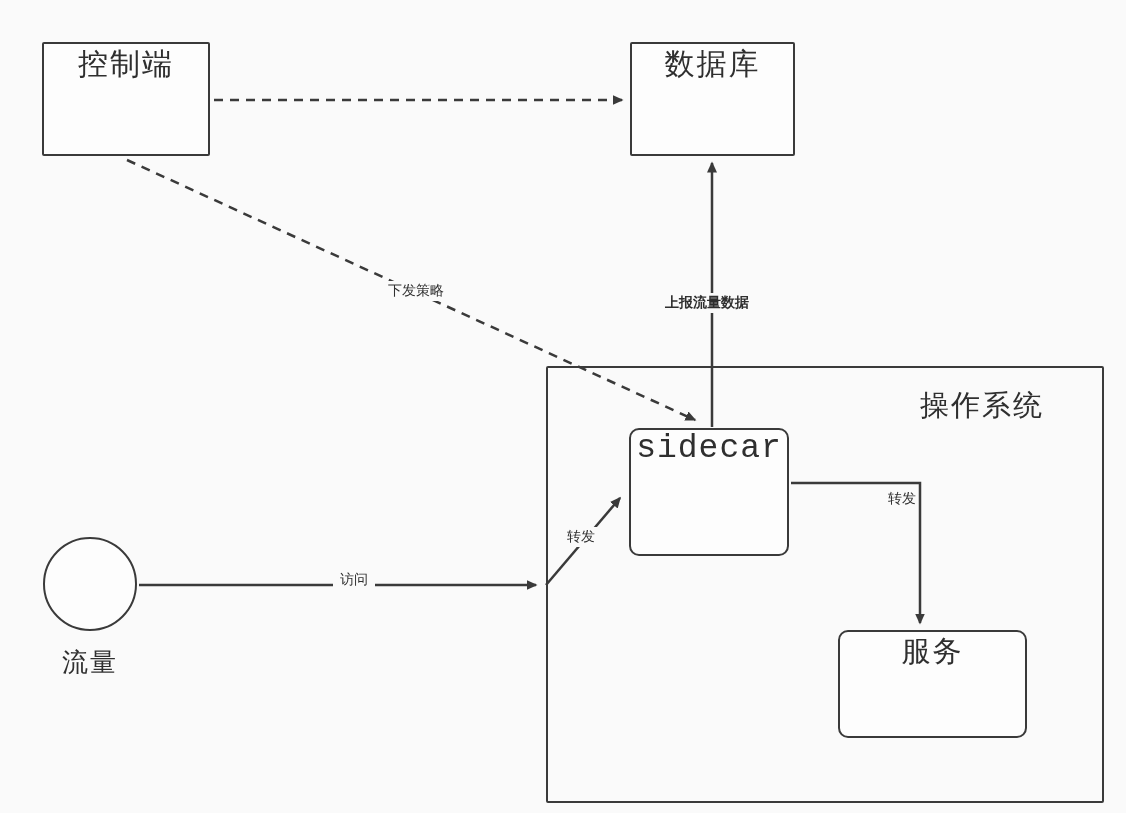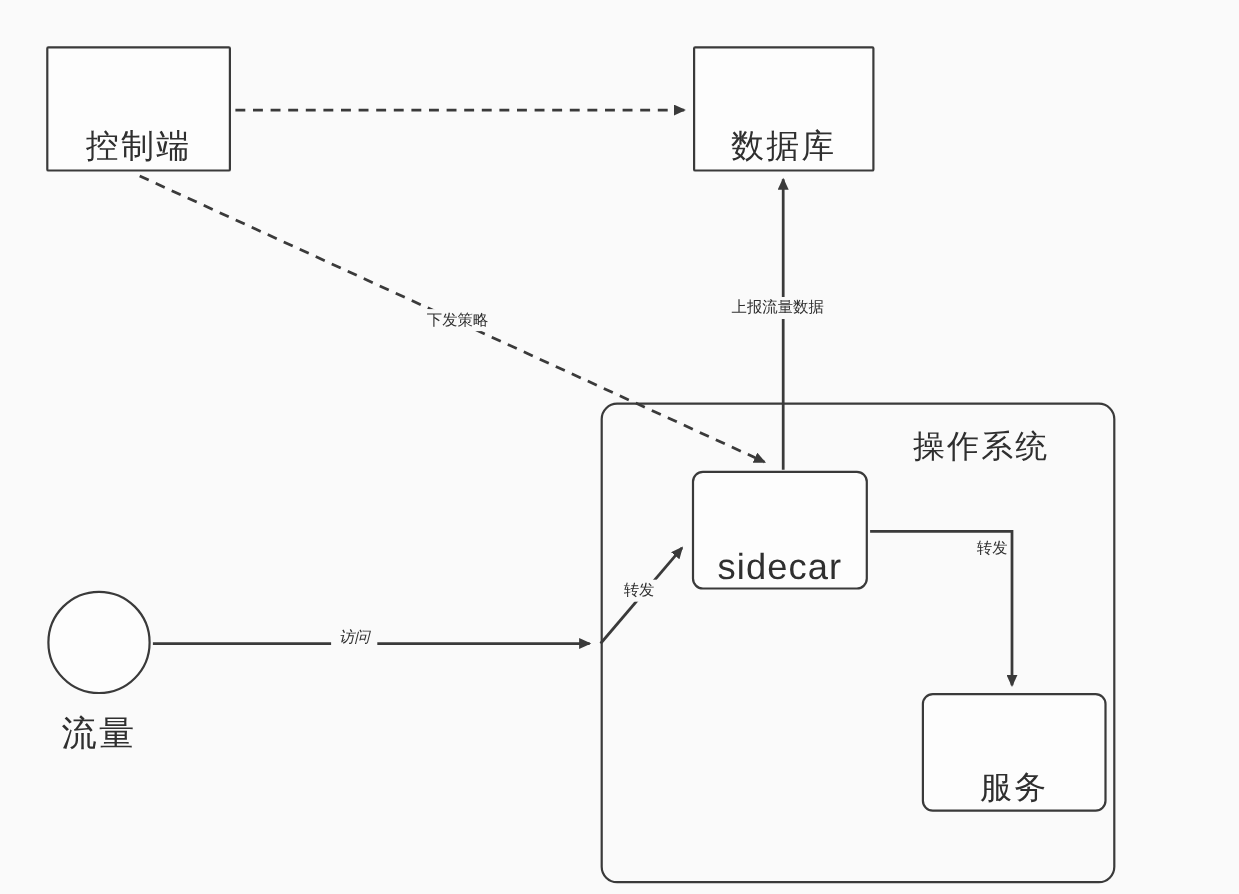--- a/index.html
+++ b/index.html
@@ -16,49 +16,49 @@
     color:var(--text);
     position:relative;
     overflow:hidden;
   }
   .stage{position:absolute;inset:0;}
   svg.wires{position:absolute;left:0;top:0;width:1126px;height:813px;}
   .node{
     position:absolute;
     background:var(--node-fill);
     border:2.5px solid var(--line);
-    display:flex;align-items:flex-end;justify-content:center;
+    display:flex;align-items:flex-start;justify-content:center;
     font-size:30px;
     letter-spacing:2px;
   }
   .node.sharp{border-radius:2px;}
   .node.round{border-radius:10px;}
   #node-control{left:42px;top:42px;width:168px;height:114px;}
   #node-database{left:630px;top:42px;width:165px;height:114px;}
   #node-os{
-    left:546px;top:366px;width:468px;height:437px;
-    background:transparent;border-radius:15px;border-width:2.5px;
+    left:546px;top:366px;width:558px;height:437px;
+    background:transparent;border-radius:2px;border-width:2.5px;
     display:block;
   }
   #node-os .os-label{
     position:absolute;top:18px;right:58px;
     font-size:29px;letter-spacing:2px;
   }
   #node-sidecar{
-    left:629px;top:428px;width:160px;height:108px;
-    font-size:33px;letter-spacing:1px;font-family:Liberation Sans, sans-serif;
+    left:629px;top:428px;width:160px;height:128px;
+    font-size:33px;letter-spacing:1px;font-family:Liberation Mono, monospace;
   }
-  #node-service{left:838px;top:630px;width:168px;height:108px;font-size:29px;}
+  #node-service{left:838px;top:630px;width:189px;height:108px;font-size:29px;}
   #node-traffic-circle{
     left:43px;top:537px;width:94px;height:94px;
     border-radius:50%;
   }
   #node-traffic-label{
     position:absolute;left:35px;top:645px;width:110px;
-    text-align:center;font-size:32px;letter-spacing:2px;
+    text-align:center;font-size:26px;letter-spacing:2px;
   }
   .edge-label{
     position:absolute;
     transform:translate(-50%,-50%);
     background:var(--bg);
     padding:1px 7px;
     font-size:14px;
     white-space:nowrap;
     color:var(--text);
   }
@@ -115,21 +115,21 @@
   <div class="node round" id="node-service">
     <span>服务</span>
   </div>
 
   <div class="node" id="node-traffic-circle"></div>
   <div id="node-traffic-label">流量</div>
 
 
   <div class="edge-label" style="left:416px;top:291px;">下发策略</div>
 
-  <div class="edge-label" style="left:707px;top:280px;">上报流量数据</div>
+  <div class="edge-label" style="left:707px;top:303px;font-weight:bold;">上报流量数据</div>
 
-  <div class="edge-label" style="left:322px;top:580px;font-style:italic;">访问</div>
+  <div class="edge-label" style="left:354px;top:580px;">访问</div>
 
   <div class="edge-label" style="left:581px;top:537px;">转发</div>
 
   <div class="edge-label no-bg" style="left:902px;top:499px;">转发</div>
 
 </div>
 
 </body></html>

